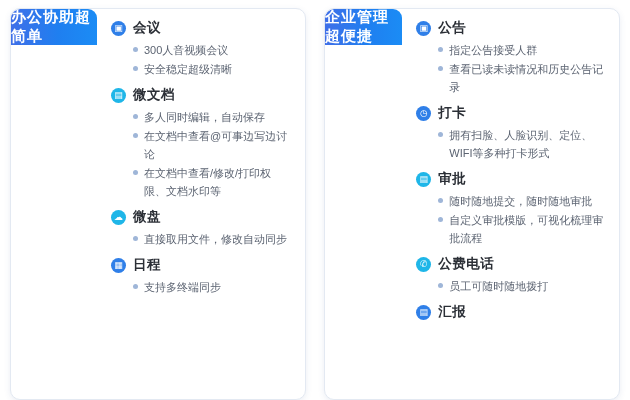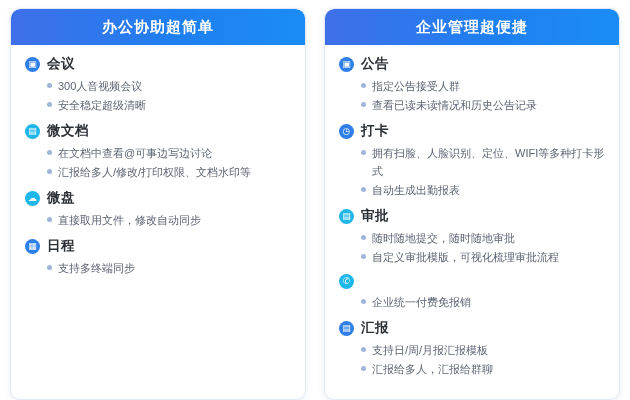--- a/index.html
+++ b/index.html
@@ -22,21 +22,21 @@
     padding: 8px 10px 0 10px;
     box-sizing: border-box;
   }
   .card {
     flex: 1 1 0;
     background: #ffffff;
     border: 1px solid #e3e9f2;
     border-radius: 10px;
     box-shadow: 0 2px 6px rgba(60, 90, 150, 0.10);
     display: flex;
-    flex-direction: column;
+    flex-direction: row;
     overflow: hidden;
     box-sizing: border-box;
   }
   .card-header {
     height: 36px;
     border-radius: 9px 9px 0 0;
     display: flex;
     align-items: center;
     justify-content: center;
     color: #ffffff;
@@ -135,25 +135,29 @@
       </div>
 
       <div class="group">
         <div class="group-title">
           <span class="g-icon cyan">▤</span>
           <span class="g-label">微文档</span>
         </div>
         <ul class="sub-list">
           <li class="sub-item">
               <span class="dot"></span>
+              <span class="sub-text">多人同时编辑，自动保存</span>
+            </li>
+          <li class="sub-item">
+              <span class="dot"></span>
               <span class="sub-text">在文档中查看@可事边写边讨论</span>
             </li>
           <li class="sub-item">
               <span class="dot"></span>
-              <span class="sub-text">汇报给多人/修改/打印权限、文档水印等</span>
+              <span class="sub-text">在文档中查看/修改/打印权限、文档水印等</span>
             </li>
         </ul>
       </div>
 
       <div class="group">
         <div class="group-title">
           <span class="g-icon cyan">☁</span>
           <span class="g-label">微盘</span>
         </div>
         <ul class="sub-list">
@@ -204,24 +208,20 @@
       <div class="group">
         <div class="group-title">
           <span class="g-icon blue">◷</span>
           <span class="g-label">打卡</span>
         </div>
         <ul class="sub-list">
           <li class="sub-item">
               <span class="dot"></span>
               <span class="sub-text">拥有扫脸、人脸识别、定位、WIFI等多种打卡形式</span>
             </li>
-          <li class="sub-item">
-              <span class="dot"></span>
-              <span class="sub-text">自动生成出勤报表</span>
-            </li>
         </ul>
       </div>
 
       <div class="group">
         <div class="group-title">
           <span class="g-icon cyan">▤</span>
           <span class="g-label">审批</span>
         </div>
         <ul class="sub-list">
           <li class="sub-item">
@@ -231,42 +231,33 @@
           <li class="sub-item">
               <span class="dot"></span>
               <span class="sub-text">自定义审批模版，可视化梳理审批流程</span>
             </li>
         </ul>
       </div>
 
       <div class="group">
         <div class="group-title">
           <span class="g-icon cyan">✆</span>
-        </div>
-        <ul class="sub-list">
-          <li class="sub-item">
-              <span class="dot"></span>
-              <span class="sub-text">企业统一付费免报销</span>
+          <span class="g-label">公费电话</span>
+        </div>
+        <ul class="sub-list">
+          <li class="sub-item">
+              <span class="dot"></span>
+              <span class="sub-text">员工可随时随地拨打</span>
             </li>
         </ul>
       </div>
 
       <div class="group">
         <div class="group-title">
           <span class="g-icon blue">▤</span>
           <span class="g-label">汇报</span>
         </div>
-        <ul class="sub-list">
-          <li class="sub-item">
-              <span class="dot"></span>
-              <span class="sub-text">支持日/周/月报汇报模板</span>
-            </li>
-          <li class="sub-item">
-              <span class="dot"></span>
-              <span class="sub-text">汇报给多人，汇报给群聊</span>
-            </li>
-        </ul>
       </div>
 
     </div>
   </div>
 
 </div>
 
 </body></html>

